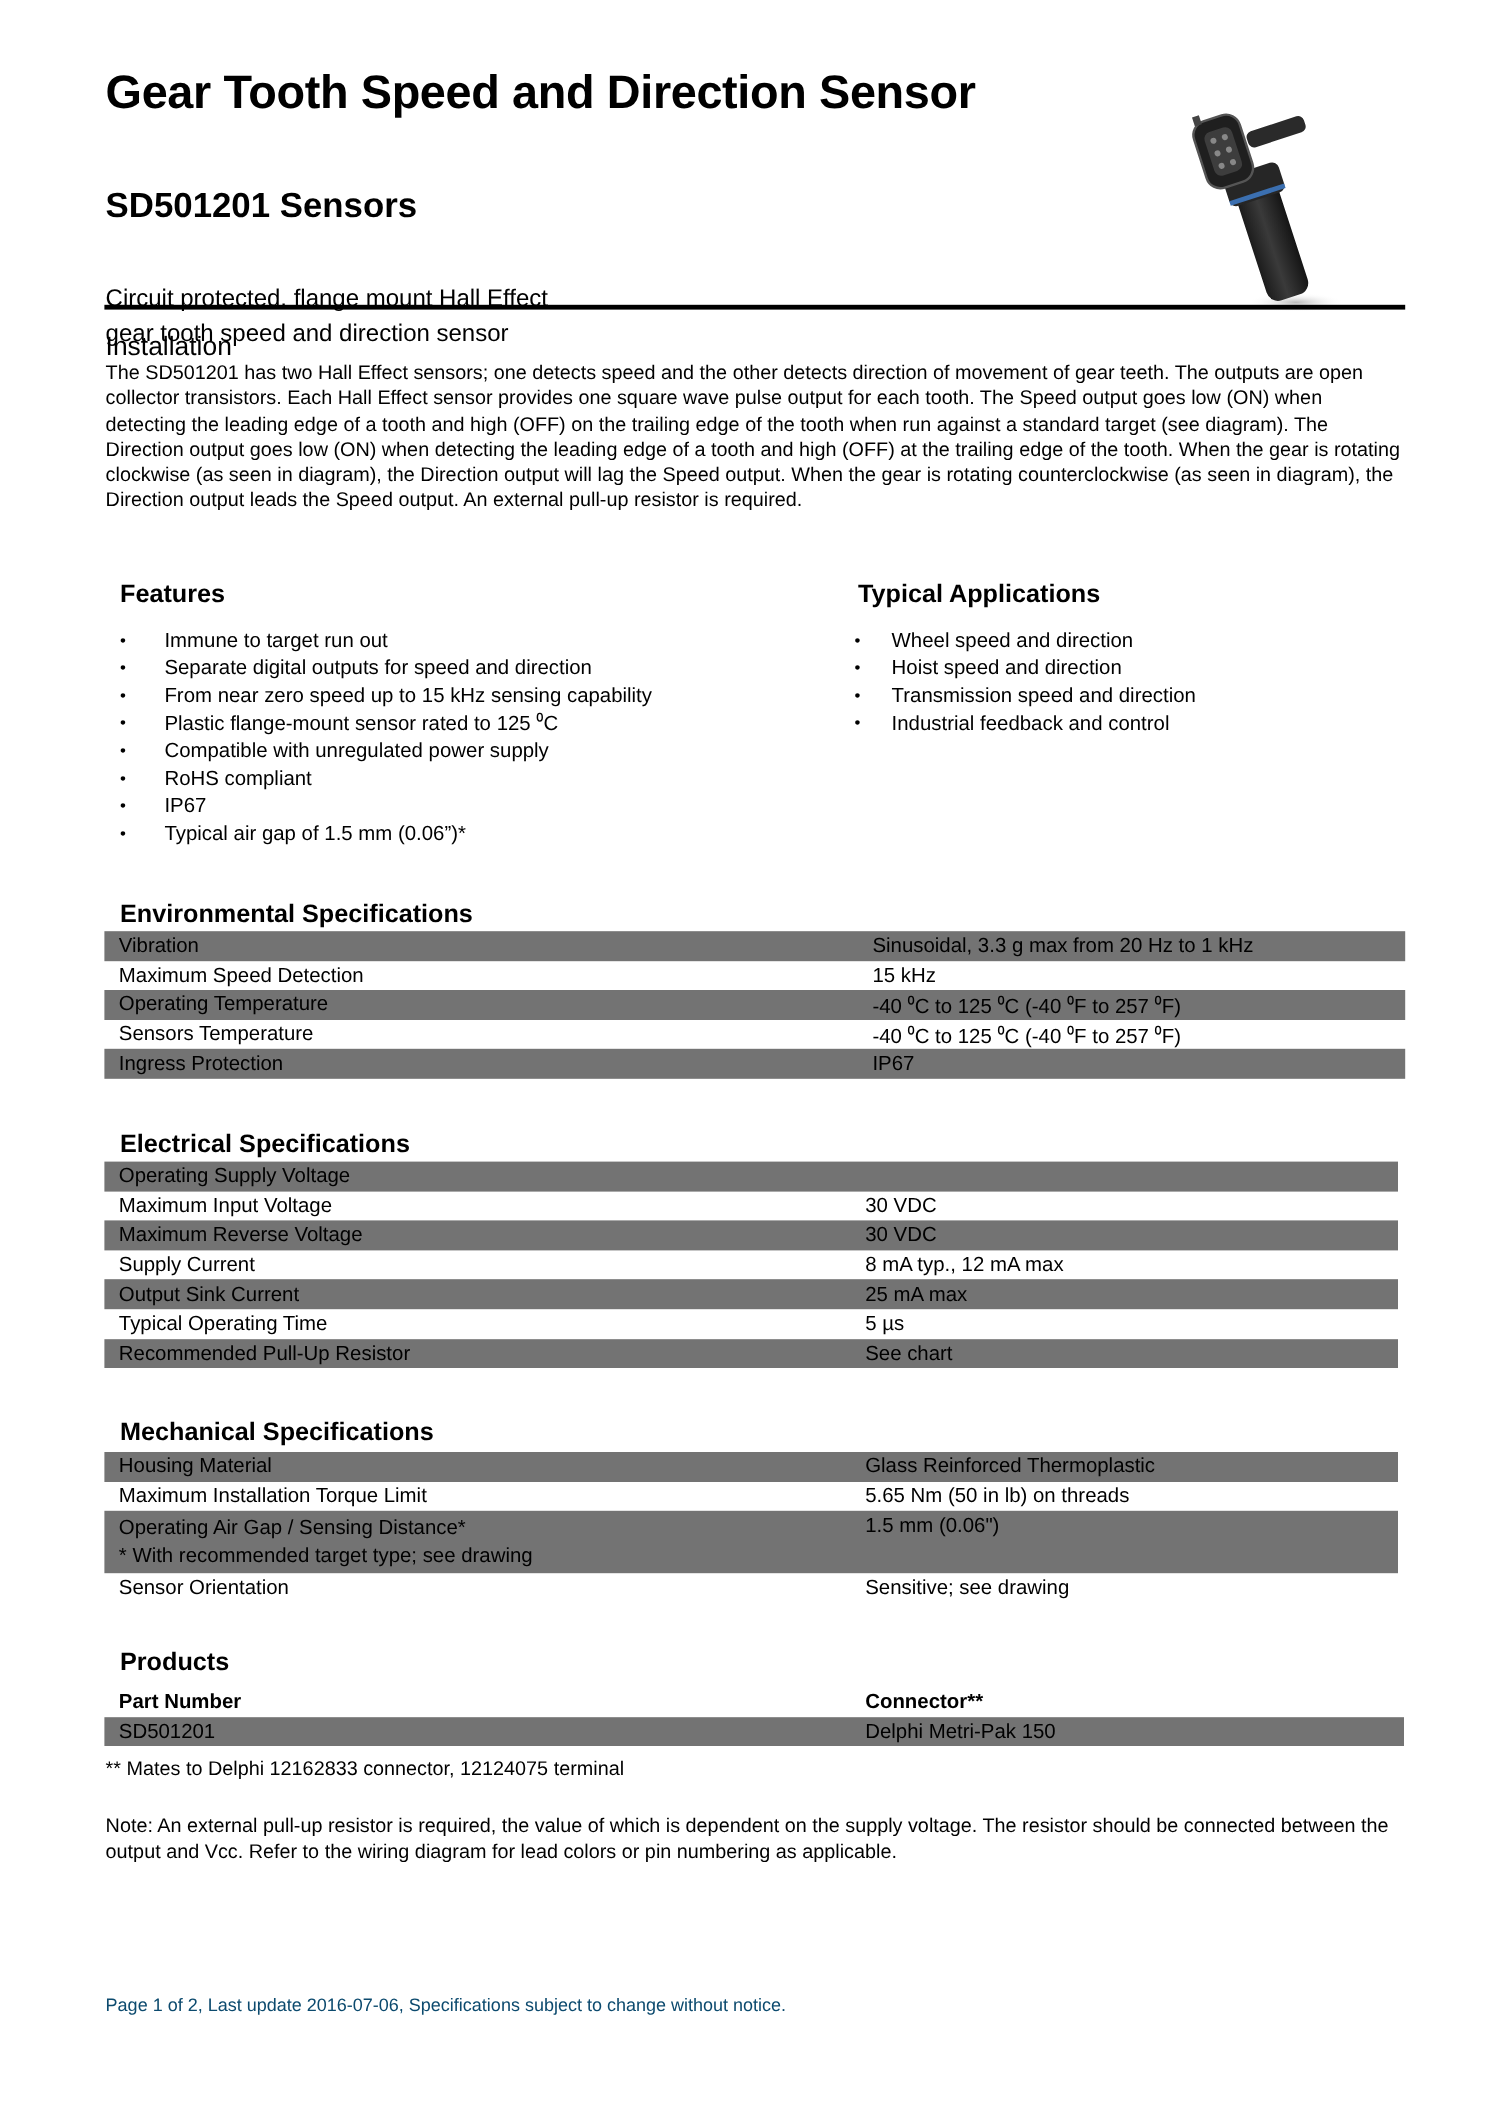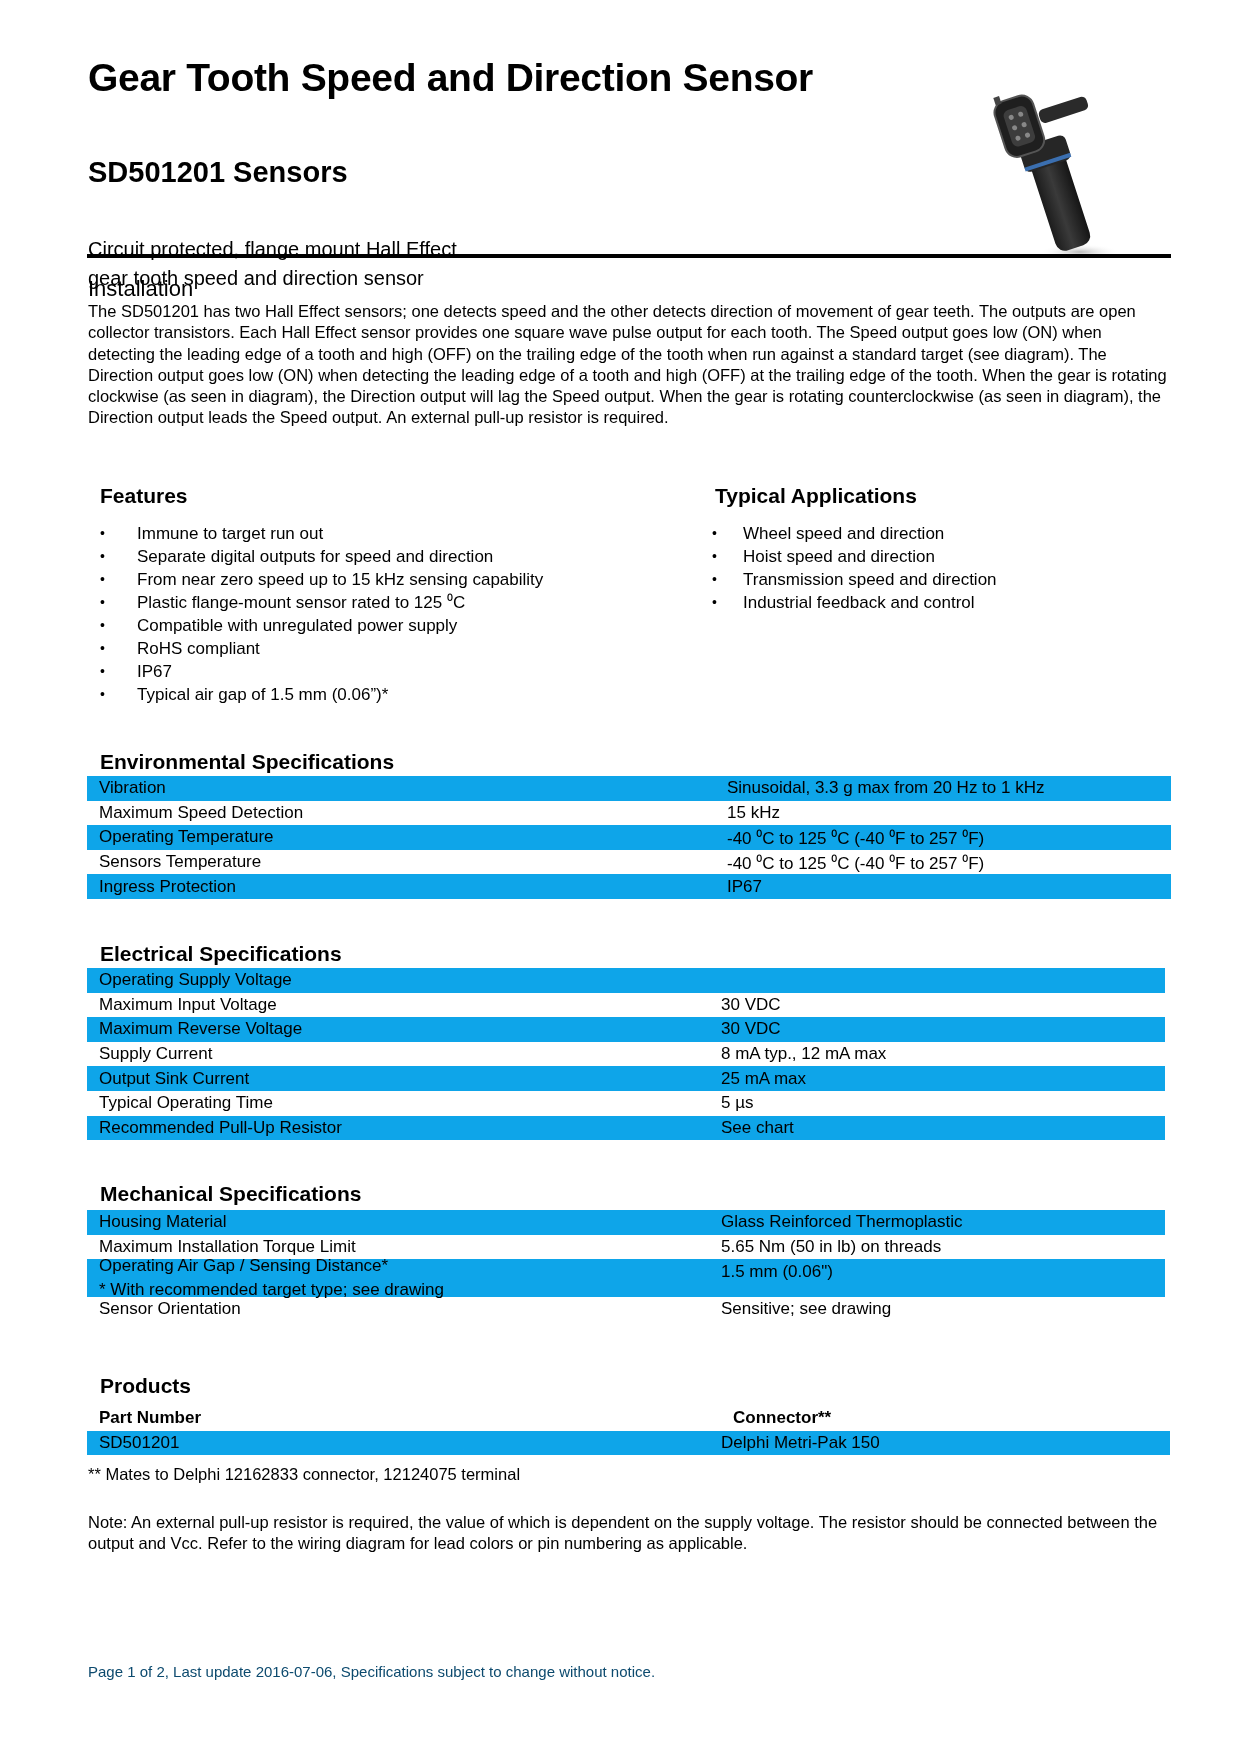--- a/index.html
+++ b/index.html
@@ -41,40 +41,40 @@
   .features { left: 100px; top: 522px; }
   .features li { padding-left: 37px; }
   .apps-h { left: 715px; top: 484px; }
   .apps { left: 712px; top: 522px; }
   .apps li { padding-left: 31px; }
 
   .table { width: 1086px; }
   .row {
     display: flex; height: 24.6px; align-items: center; font-size: 17px;
   }
-  .row.shade { background: #0ea5e9; }
+  .row.shade { background: #737373; }
   .row .k { width: 622px; padding-left: 12px; white-space: nowrap; }
   .row .v { flex: 1; white-space: nowrap; }
-  .row.tall { height: 38px; align-items: stretch; justify-content: center; }
+  .row.tall { height: 52px; align-items: stretch; justify-content: center; }
   .row.tall .k { display: flex; flex-direction: column; justify-content: center; line-height: 24px; }
   .row.tall .v { padding-top: 3px; }
 
   .env-h { left: 100px; top: 750px; }
   .env { left: 87px; top: 776px; width: 1084px; }
   .env .row .k { width: 628px; }
 
   .elec-h { left: 100px; top: 942px; }
   .elec { left: 87px; top: 968px; width: 1078px; }
 
   .mech-h { left: 100px; top: 1182px; }
   .mech { left: 87px; top: 1210px; width: 1078px; }
 
   .prod-h { left: 100px; top: 1374px; }
   .prod { left: 87px; top: 1406px; width: 1083px; }
-  .row.head { font-weight: bold; gap: 12px; }
+  .row.head { font-weight: bold; }
 
   .foot-note { left: 88px; top: 1465px; font-size: 16.5px; white-space: nowrap; }
   .note { left: 88px; top: 1512px; width: 1090px; font-size: 16.5px; line-height: 21px; }
   .page-footer { left: 88px; top: 1663px; font-size: 15px; color: #0c4a6e; white-space: nowrap; }
 </style>
 </head>
 <body>
 
 <div class="abs title">Gear Tooth Speed and Direction Sensor</div>
 <div class="abs subtitle">SD501201 Sensors</div>

